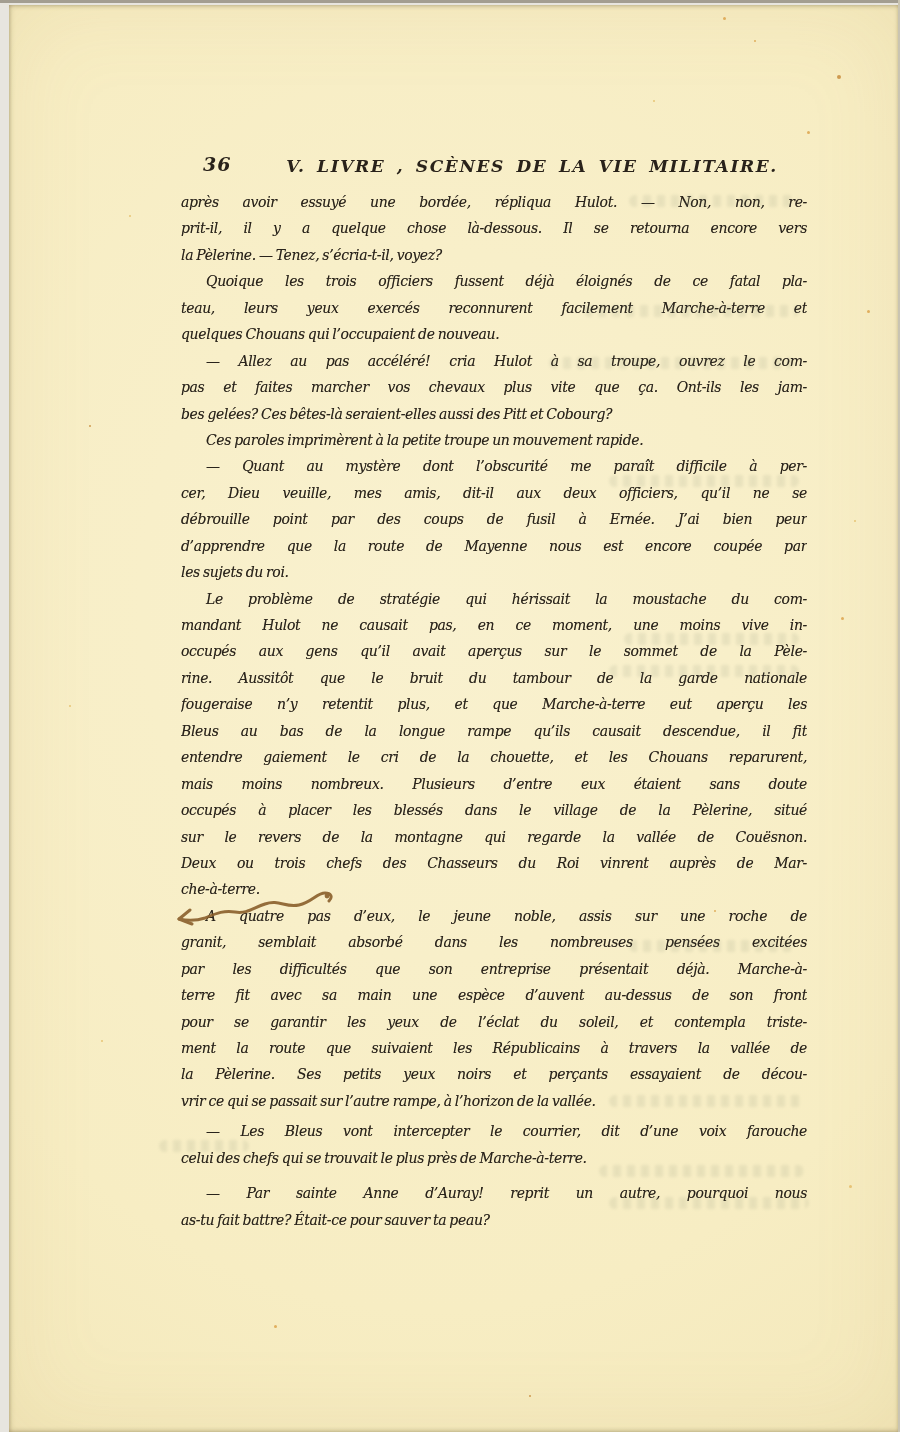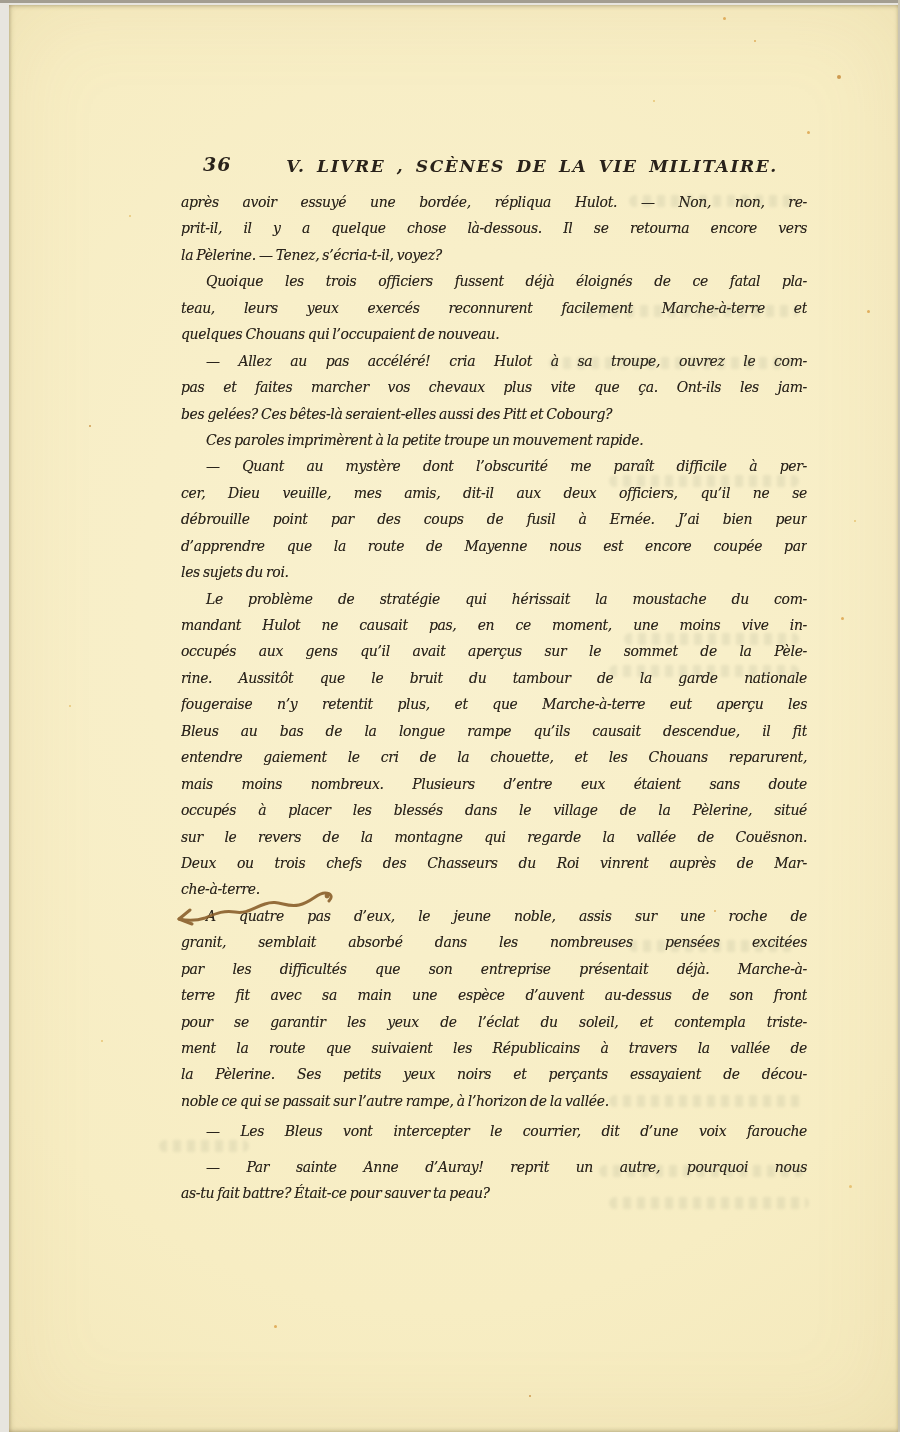--- a/index.html
+++ b/index.html
@@ -140,24 +140,25 @@
         <div class="line last">che-à-terre.</div>
       </div>
       <div class="para indent">
         <div class="line">A quatre pas d’eux, le jeune noble, assis sur une roche de</div>
         <div class="line">granit, semblait absorbé dans les nombreuses pensées excitées</div>
         <div class="line">par les difficultés que son entreprise présentait déjà. Marche-à-</div>
         <div class="line">terre fit avec sa main une espèce d’auvent au-dessus de son front</div>
         <div class="line">pour se garantir les yeux de l’éclat du soleil, et contempla triste-</div>
         <div class="line">ment la route que suivaient les Républicains à travers la vallée de</div>
         <div class="line">la Pèlerine. Ses petits yeux noirs et perçants essayaient de décou-</div>
-        <div class="line last">noble ce qui se passait sur l’autre rampe, à l’horizon de la vallée.</div>
+        <div class="line last">vrir ce qui se passait sur l’autre rampe, à l’horizon de la vallée.</div>
       </div>
       <div class="para indent" style="margin-top: 4px;">
         <div class="line">— Les Bleus vont intercepter le courrier, dit d’une voix farouche</div>
+        <div class="line last">celui des chefs qui se trouvait le plus près de Marche-à-terre.</div>
       </div>
       <div class="para indent" style="margin-top: 9px;">
         <div class="line">— Par sainte Anne d’Auray! reprit un autre, pourquoi nous</div>
         <div class="line last">as-tu fait battre? Était-ce pour sauver ta peau?</div>
       </div>
     </div>
 
   <svg class="ink-mark" viewBox="0 0 185 42">
     <path d="M168 12 c 4 -4 2 -8 -4 -8 c -8 0 -13 9 -26 12 c -14 3 -20 -6 -34 -1 c -12 4 -18 10 -30 8 c -12 -2 -20 2 -30 6 c -9 3 -17 3 -26 1"></path>
     <path d="M18 30 L 29 21 M18 30 L 31 35"></path>

